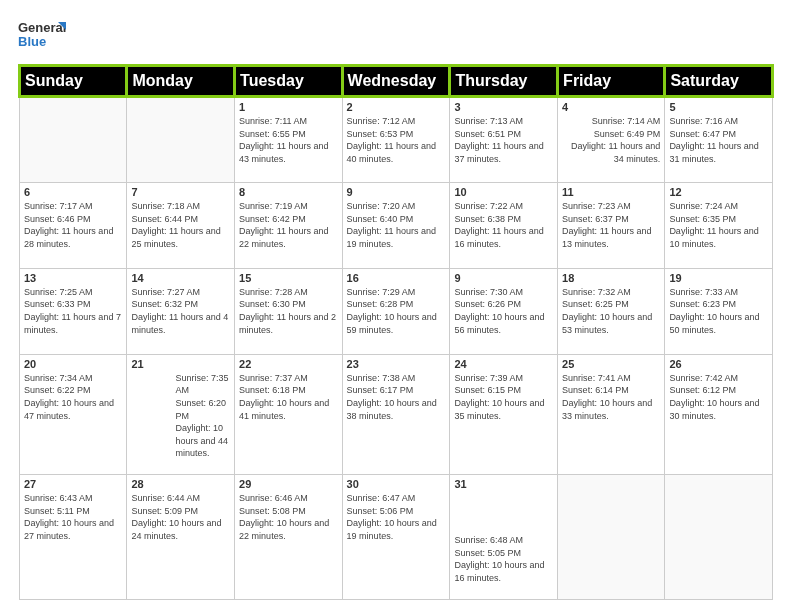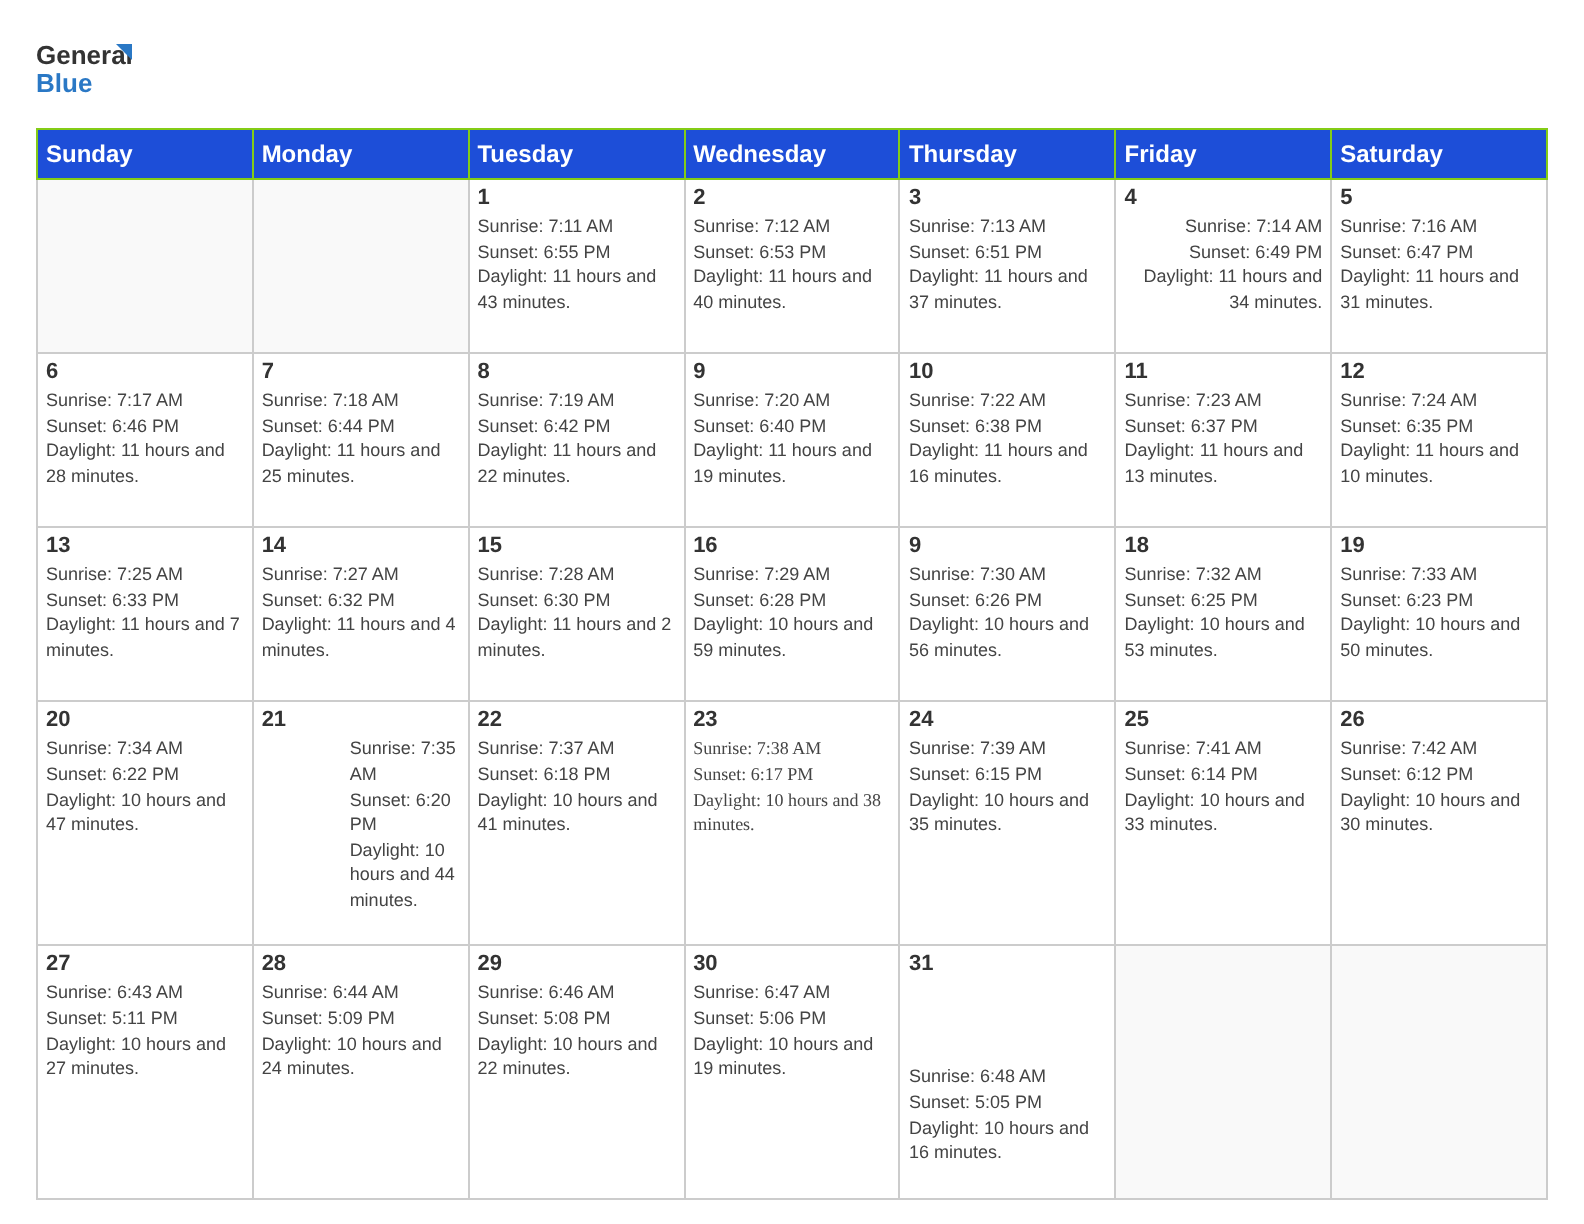--- a/index.html
+++ b/index.html
@@ -40,27 +40,27 @@
     .subtitle {
       font-size: 14px;
       color: #555;
     }
     .calendar {
       width: 100%;
       border-collapse: collapse;
       flex: 1;
     }
     .calendar th {
-      background-color: #1d4ed8;
+      background-color: #000000;
       color: #fff;
-      font-size: 12px;
+      font-size: 16px;
       font-weight: bold;
       padding: 5px 4px;
       text-align: left;
-      border: 1px solid #84cc16;
+      border: 3px solid #84cc16;
     }
     .calendar td {
       border: 1px solid #ccc;
       vertical-align: top;
       padding: 3px 4px;
       font-size: 9.2px;
       color: #333;
       width: 108px;
       height: 78px;
       background: #fff;
@@ -251,21 +251,21 @@
 Daylight: 10 hours and 44 minutes.</div>
           </td>
           <td>
             <span class="day-number">22</span>
             <div class="day-info" style="white-space: pre-line;">Sunrise: 7:37 AM
 Sunset: 6:18 PM
 Daylight: 10 hours and 41 minutes.</div>
           </td>
           <td>
             <span class="day-number">23</span>
-            <div class="day-info" style="white-space: pre-line; font-family: Liberation Serif, serif;">Sunrise: 7:38 AM
+            <div class="day-info" style="white-space: pre-line;">Sunrise: 7:38 AM
 Sunset: 6:17 PM
 Daylight: 10 hours and 38 minutes.</div>
           </td>
           <td>
             <span class="day-number">24</span>
             <div class="day-info" style="white-space: pre-line;">Sunrise: 7:39 AM
 Sunset: 6:15 PM
 Daylight: 10 hours and 35 minutes.</div>
           </td>
           <td>

